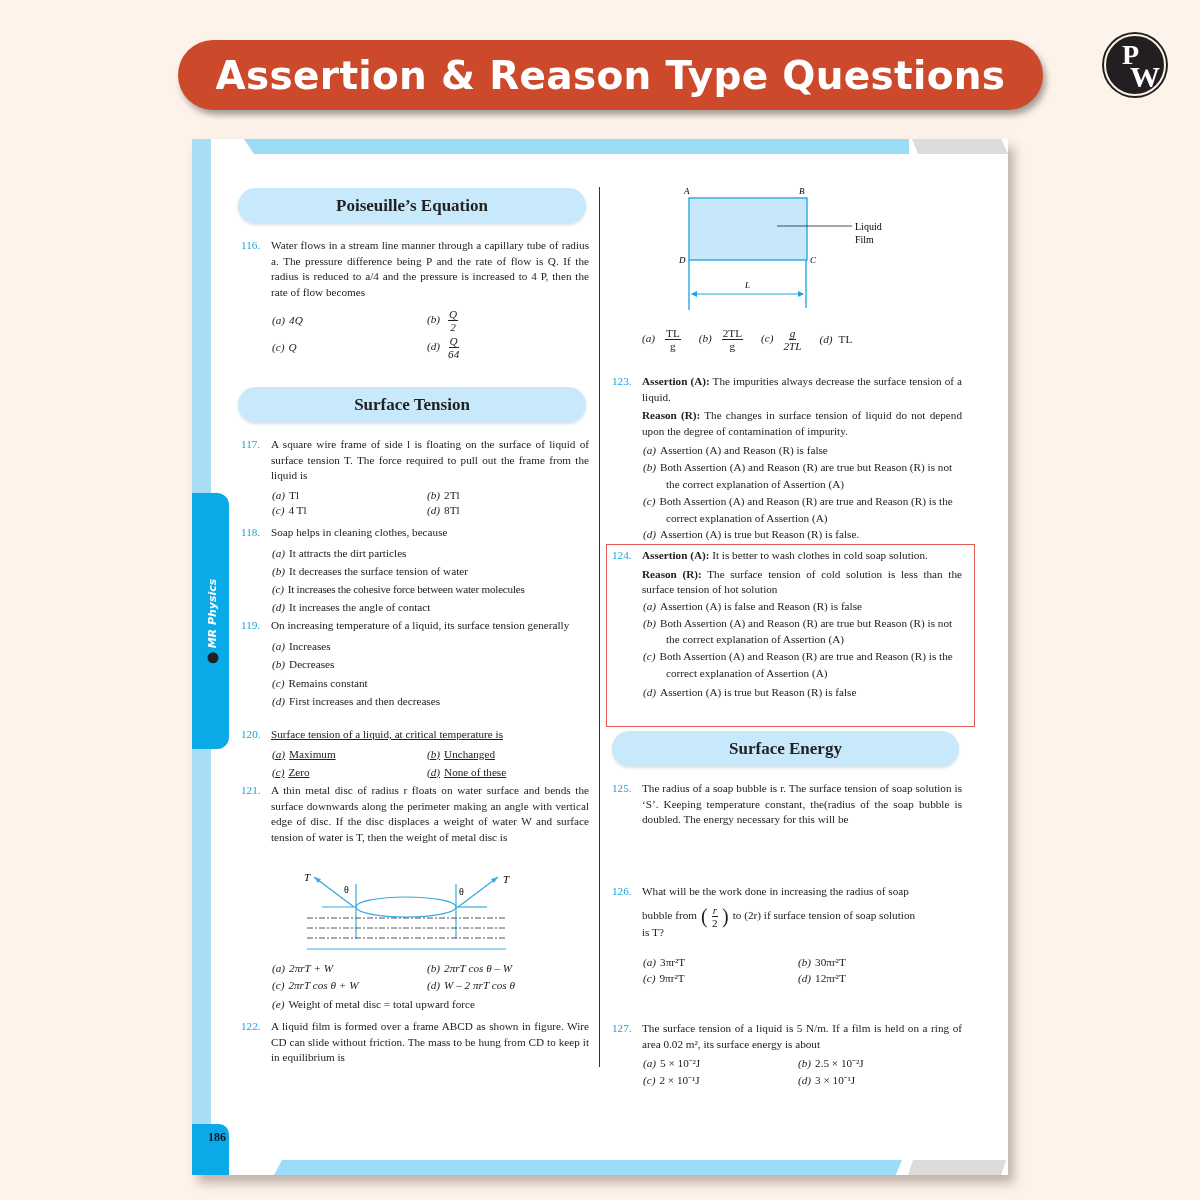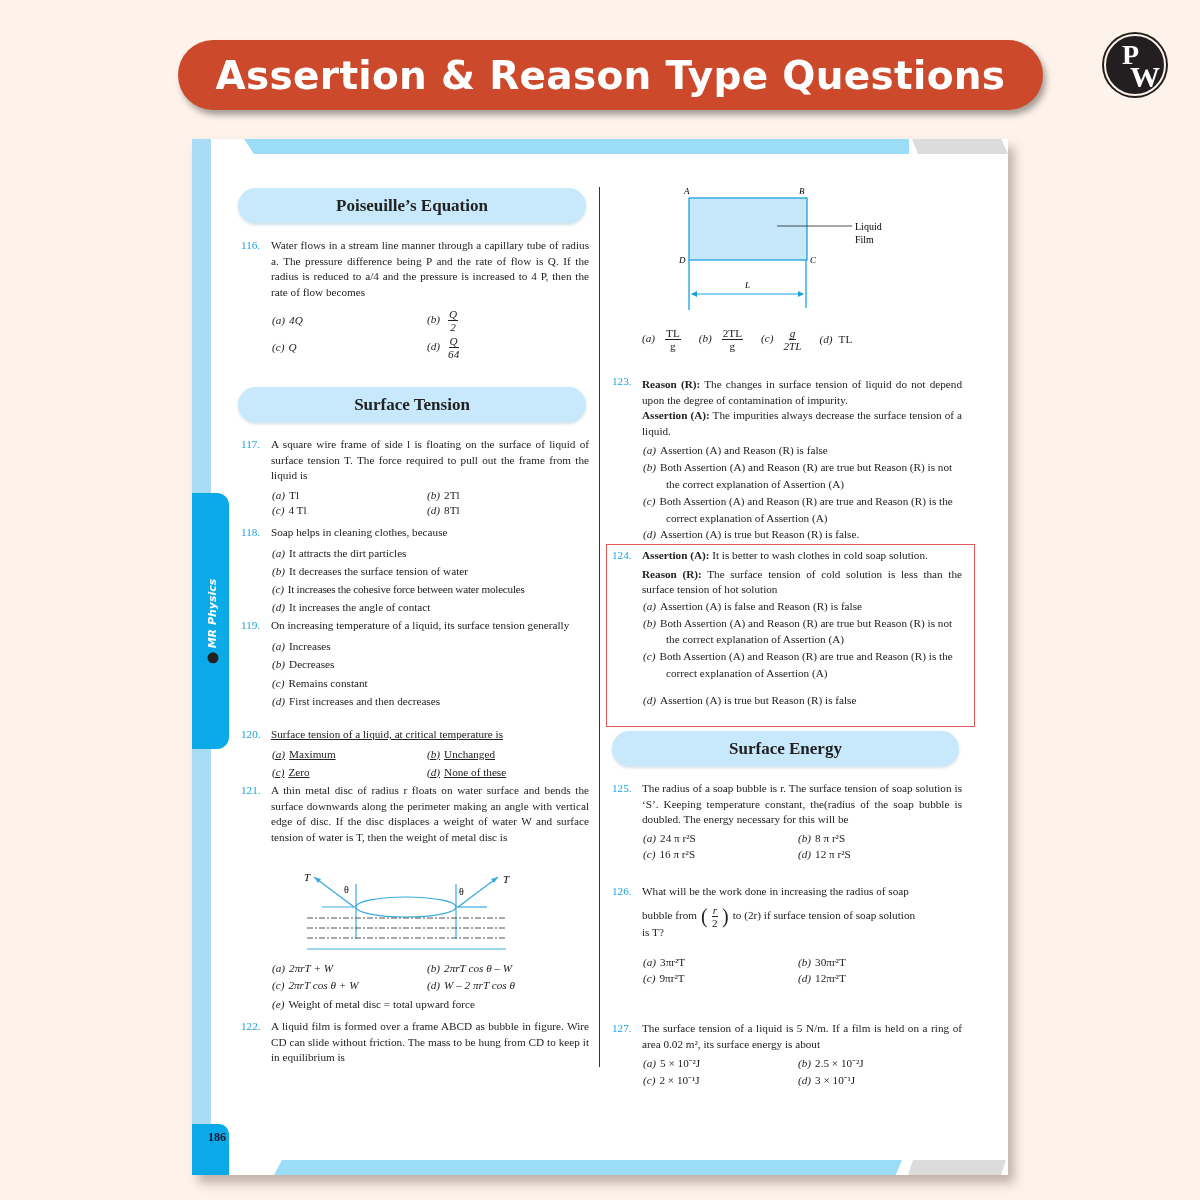--- a/index.html
+++ b/index.html
@@ -198,21 +198,21 @@
       <div class="o"><span class="lbl">(a)</span><i>2πrT + W</i></div>
       <div class="o"><span class="lbl">(b)</span><i>2πrT cos θ – W</i></div>
       <div class="o"><span class="lbl">(c)</span><i>2πrT cos θ + W</i></div>
       <div class="o"><span class="lbl">(d)</span><i>W – 2 πrT cos θ</i></div>
     </div>
     <div class="opt" style="line-height:20px;"><span class="lbl">(e)</span><span>Weight of metal disc = total upward force</span></div>
   </div>
 
   <div class="q" style="left:49px; top:880px; width:348px;">
     <span class="num">122.</span>
-    <div class="body">A liquid film is formed over a frame ABCD as bubble in figure. Wire CD can slide without friction. The mass to be hung from CD to keep it in equilibrium is</div>
+    <div class="body">A liquid film is formed over a frame ABCD as shown in figure. Wire CD can slide without friction. The mass to be hung from CD to keep it in equilibrium is</div>
   </div>
 
   <svg style="position:absolute; left:480px; top:45px;" width="230" height="130">
     <text x="12" y="10" font-family="Liberation Serif, serif" font-style="italic" font-size="9">A</text>
     <text x="127" y="10" font-family="Liberation Serif, serif" font-style="italic" font-size="9">B</text>
     <rect x="17" y="14" width="118" height="62" fill="#c6e8fa" stroke="#1aa3dc" stroke-width="1.3"></rect>
     <line x1="17" y1="76" x2="17" y2="126" stroke="#1aa3dc" stroke-width="1.3"></line>
     <line x1="134" y1="76" x2="134" y2="124" stroke="#1aa3dc" stroke-width="1.3"></line>
     <line x1="20" y1="110" x2="131" y2="110" stroke="#1aa3dc" stroke-width="1.1"></line>
     <polygon points="19,110 25,107 25,113" fill="#1aa3dc"></polygon>
@@ -236,55 +236,49 @@
         </span></div>
     <div><span style="font-style:italic; margin-right:6px;">(c)</span><span class="frac">
           <span class="n">g</span>
           <span>2TL</span>
         </span></div>
     <div><span style="font-style:italic; margin-right:6px;">(d)</span><span>TL</span></div>
   </div>
 
   <div class="q" style="left:420px; top:235px; width:350px;">
     <span class="num">123.</span>
+    <div class="body"><span class="bold">Assertion (A):</span> <span>The impurities always decrease the surface tension of a liquid.</span></div>
     <div class="body" style="margin-top:3px;"><span class="bold">Reason (R):</span> <span>The changes in surface tension of liquid do not depend upon the degree of contamination of impurity.</span></div>
-    <div class="body"><span class="bold">Assertion (A):</span> <span>The impurities always decrease the surface tension of a liquid.</span></div>
     <div style="margin-top:3px; padding-left:31px; line-height:16.8px;">
       <div class="hang"><span class="lbl" style="font-style:italic; margin-right:4px;">(a)</span><span>Assertion (A) and Reason (R) is false</span></div>
       <div class="hang"><span style="font-style:italic; margin-right:4px;">(b)</span><span>Both Assertion (A) and Reason (R) are true but Reason (R) is not the correct explanation of Assertion (A)</span></div>
       <div class="hang"><span style="font-style:italic; margin-right:4px;">(c)</span><span>Both Assertion (A) and Reason (R) are true and Reason (R) is the correct explanation of Assertion (A)</span></div>
       <div class="hang"><span style="font-style:italic; margin-right:4px;">(d)</span><span>Assertion (A) is true but Reason (R) is false.</span></div>
     </div>
   </div>
 
   <div class="highlight-box"></div>
 
   <div class="q" style="left:420px; top:409px; width:350px;">
     <span class="num">124.</span>
     <div class="body"><span class="bold">Assertion (A):</span> <span>It is better to wash clothes in cold soap solution.</span></div>
     <div class="body" style="margin-top:3px;"><span class="bold">Reason (R):</span> <span>The surface tension of cold solution is less than the surface tension of hot solution</span></div>
     <div style="padding-left:31px; line-height:16.8px;">
       <div class="hang"><span style="font-style:italic; margin-right:4px;">(a)</span><span>Assertion (A) is false and Reason (R) is false</span></div>
       <div class="hang"><span style="font-style:italic; margin-right:4px;">(b)</span><span>Both Assertion (A) and Reason (R) are true but Reason (R) is not the correct explanation of Assertion (A)</span></div>
       <div class="hang"><span style="font-style:italic; margin-right:4px;">(c)</span><span>Both Assertion (A) and Reason (R) are true and Reason (R) is the correct explanation of Assertion (A)</span></div>
-      <div class="hang" style="margin-top:10px;"><span style="font-style:italic; margin-right:4px;">(d)</span><span>Assertion (A) is true but Reason (R) is false</span></div>
+      <div class="hang" style="margin-top:2px;"><span style="font-style:italic; margin-right:4px;">(d)</span><span>Assertion (A) is true but Reason (R) is false</span></div>
     </div>
   </div>
 
   <div class="section-pill" style="left:420px; top:592px; width:347px;">Surface Energy</div>
 
   <div class="q" style="left:420px; top:642px; width:350px;">
     <span class="num">125.</span>
     <div class="body">The radius of a soap bubble is r. The surface tension of soap solution is ‘S’. Keeping temperature constant, the(radius of the soap bubble is doubled. The energy necessary for this will be</div>
-    <div class="opt-grid" style="margin-top:2px; line-height:16px;">
-      <div class="o"><span class="lbl">(a)</span><span>24 π r²S</span></div>
-      <div class="o"><span class="lbl">(b)</span><span>8 π r²S</span></div>
-      <div class="o"><span class="lbl">(c)</span><span>16 π r²S</span></div>
-      <div class="o"><span class="lbl">(d)</span><span>12 π r²S</span></div>
-    </div>
   </div>
 
   <div class="q" style="left:420px; top:745px; width:350px;">
     <span class="num">126.</span>
     <div class="body">What will be the work done in increasing the radius of soap</div>
     <div class="body" style="margin-top:4px; display:flex; align-items:center; gap:4px;">
       <span>bubble from</span>
       <span style="font-size:20px; line-height:20px;">(</span>
         <span class="frac" style="margin-left:0;">
           <span class="n">r</span>

